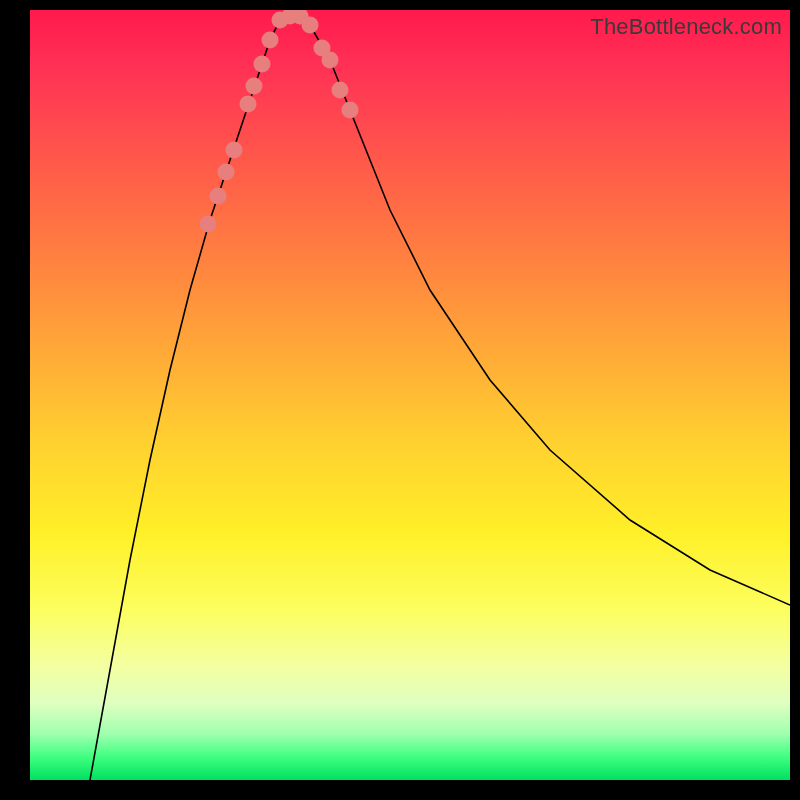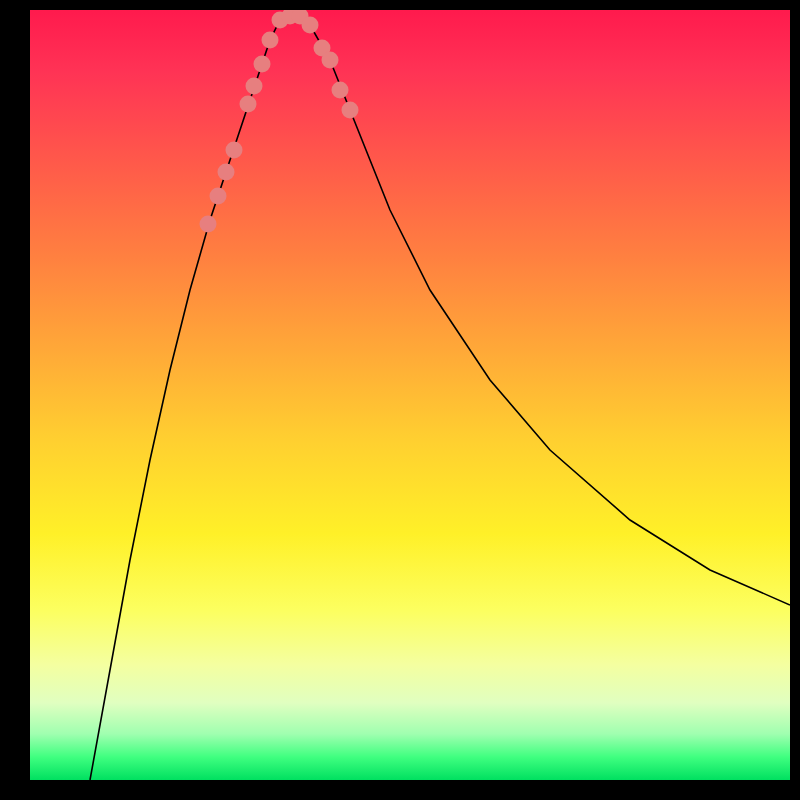--- a/index.html
+++ b/index.html
@@ -48,20 +48,21 @@
     top: 0;
     width: 760px;
     height: 770px;
   }
 </style>
 </head>
 <body>
 
 <div class="outer">
   <div class="plot-area">
+    <div class="watermark">TheBottleneck.com</div>
     <svg class="curve" viewBox="0 0 760 770" preserveAspectRatio="none">
       <path id="curve-path" fill="none" stroke="#000" stroke-width="1.6" d="M60 770 L80 660 L100 550 L120 450 L140 360 L160 280 L180 210 L200 150 L210 120 L220 90 L230 60 L240 30 L250 10 L260 6 L270 6 L280 15 L300 50 L320 100 L360 200 L400 280 L460 370 L520 440 L600 510 L680 560 L760 595"></path>
       <g id="dots">
           <circle cx="178" cy="214" r="8.5" fill="#e77f7f"></circle>
           <circle cx="188" cy="186" r="8.5" fill="#e77f7f"></circle>
           <circle cx="196" cy="162" r="8.5" fill="#e77f7f"></circle>
           <circle cx="204" cy="140" r="8.5" fill="#e77f7f"></circle>
           <circle cx="218" cy="94" r="8.5" fill="#e77f7f"></circle>
           <circle cx="224" cy="76" r="8.5" fill="#e77f7f"></circle>
           <circle cx="232" cy="54" r="8.5" fill="#e77f7f"></circle>

